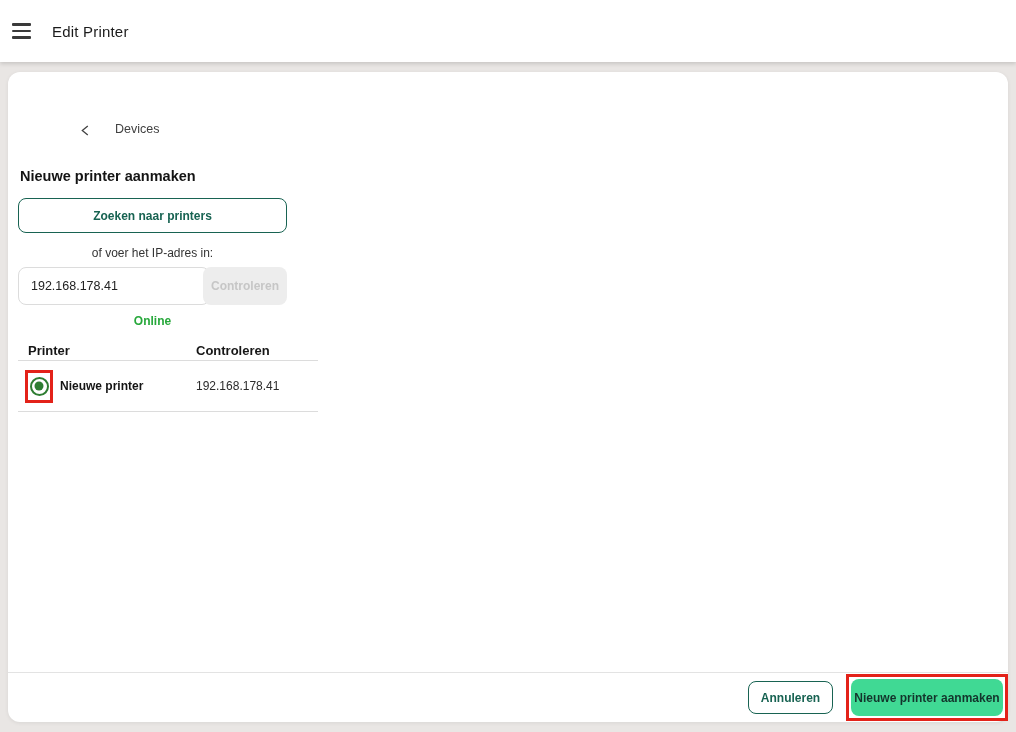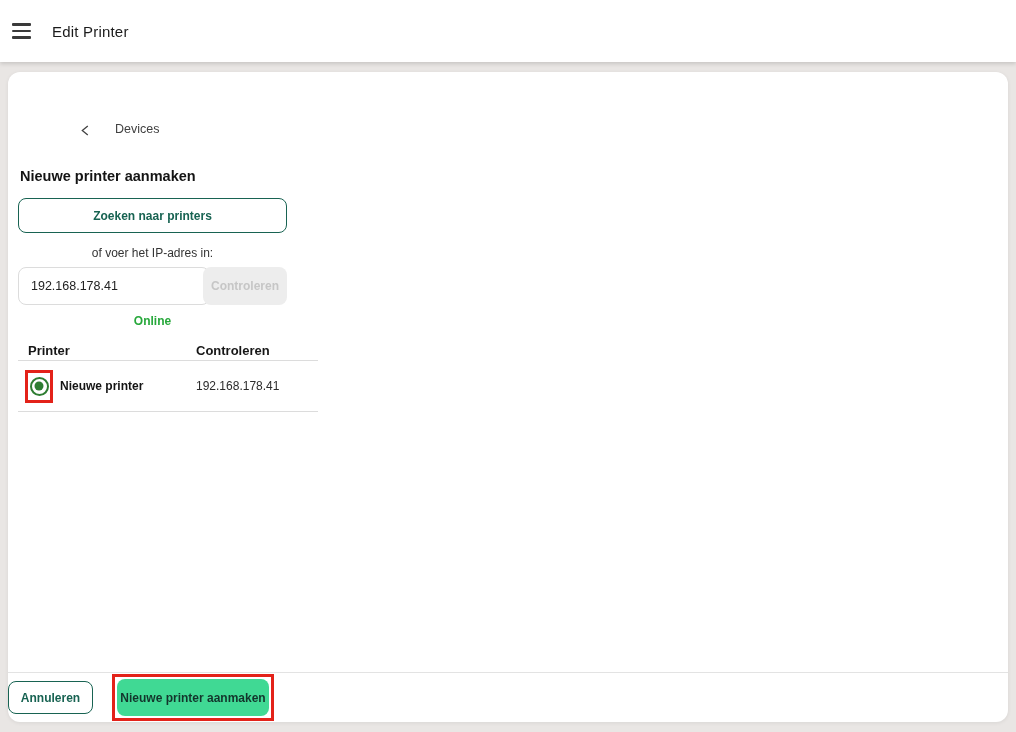--- a/index.html
+++ b/index.html
@@ -94,21 +94,21 @@
   .radio::after {
     content: ""; position: absolute; left: 50%; top: 50%;
     width: 9px; height: 9px; border-radius: 50%; background: #2e7d32;
     transform: translate(-50%,-50%);
   }
   .row-name { margin-left: 7px; font-size: 12px; font-weight: 700; color: #141414; }
 
   
   .card-footer {
     height: 50px; border-top: 1px solid #e3e3e3;
-    display: flex; align-items: center; justify-content: flex-start; gap: 19px;
+    display: flex; align-items: center; justify-content: flex-end; gap: 13px;
   }
   .cancel-btn {
     width: 85px; height: 33px;
     background: #fff; border: 1.5px solid #186352; border-radius: 8px;
     font-family: inherit; font-size: 12px; font-weight: 700; color: #186352;
     cursor: pointer;
   }
   .submit-box {
     border: 3px solid #e32219;
     padding: 2px; background: #fff;

